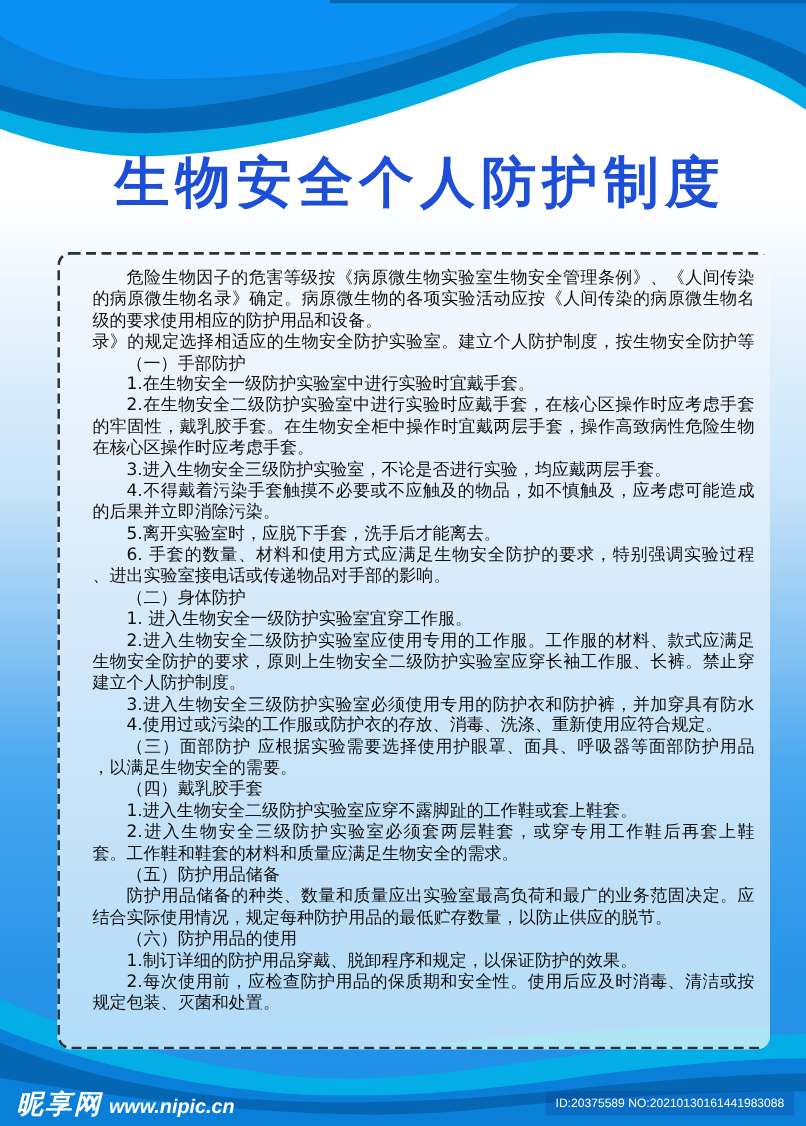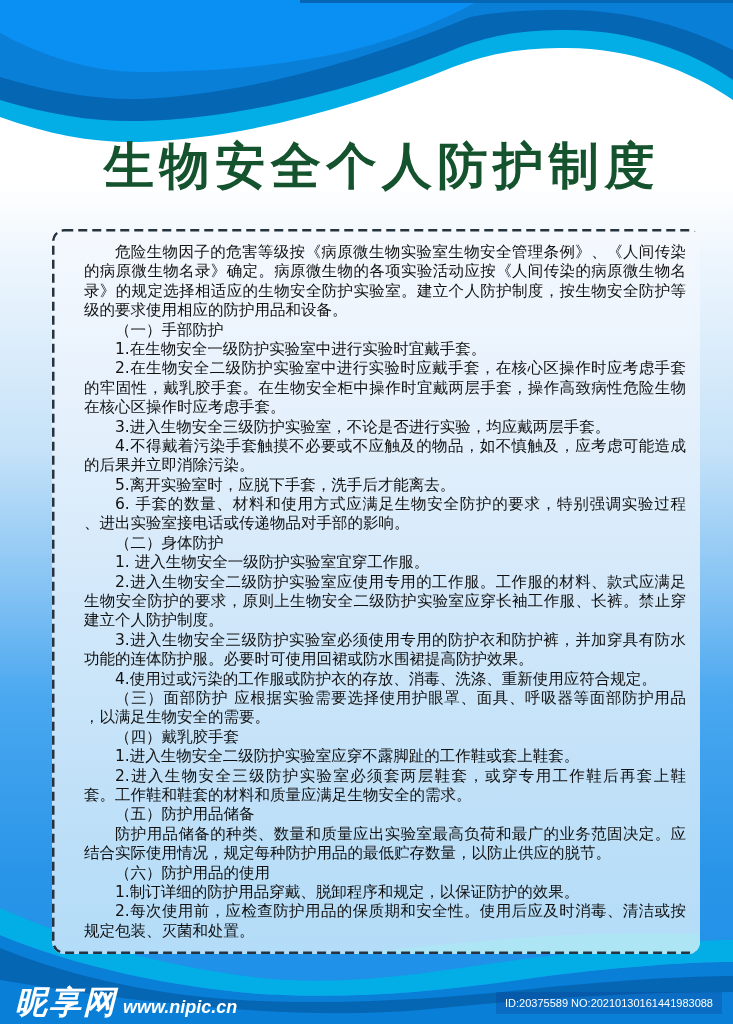--- a/index.html
+++ b/index.html
@@ -14,21 +14,21 @@
   .title {
     position: absolute;
     left: 104px;
     top: 141px;
     margin: 0;
     height: 50px;
     line-height: 50px;
     font-size: 50px;
     font-weight: bold;
     letter-spacing: 5.6px;
-    color: #14532d;
+    color: #1d4ed8;
     white-space: nowrap;
     font-family: "DejaVu Sans", sans-serif;
   }
   .panel {
     position: absolute;
     left: 52px;
     top: 229px;
     width: 648px;
     height: 725px;
     border-radius: 12px;
@@ -56,22 +56,22 @@
   .logo {
     position: absolute;
     left: 15px;
     top: 990px;
     height: 30px;
     line-height: 30px;
     color: #ffffff;
     white-space: nowrap;
   }
   .logo .cn {
-    font-family: Liberation Mono, monospace;
-    font-size: 32px;
+    font-family: Liberation Serif, serif;
+    font-size: 24px;
     font-weight: bold;
     font-style: italic;
     letter-spacing: 2px;
   }
   .logo .url {
     font-family: "Liberation Sans", sans-serif;
     font-size: 18px;
     font-weight: bold;
     font-style: italic;
     margin-left: 6px;
@@ -132,22 +132,22 @@
     <svg class="deco" viewBox="0 0 663 725">
       <path fill="#aee5f5" d="M300,725 C380,716 460,708 540,705 C600,703 640,704 663,706 L663,725 Z"></path>
       <rect x="1.25" y="1.25" width="660.5" height="722.5" rx="11" ry="11" fill="none" stroke="#26323d" stroke-width="2.5" stroke-dasharray="9 5"></rect>
     </svg>
 
     <div class="text">
 
       <div>
         <div class="ln ind j">危险生物因子的危害等级按《病原微生物实验室生物安全管理条例》、《人间传染</div>
         <div class="ln j">的病原微生物名录》确定。病原微生物的各项实验活动应按《人间传染的病原微生物名</div>
+        <div class="ln">级的要求使用相应的防护用品和设备。</div>
         <div class="ln j">录》的规定选择相适应的生物安全防护实验室。建立个人防护制度，按生物安全防护等</div>
-        <div class="ln">级的要求使用相应的防护用品和设备。</div>
       </div>
 
       <div>
         <div class="ln ind">（一）手部防护</div>
         <div>
           <div class="ln ind">1.在生物安全一级防护实验室中进行实验时宜戴手套。</div>
         </div>
         <div>
           <div class="ln ind j">2.在生物安全二级防护实验室中进行实验时应戴手套，在核心区操作时应考虑手套</div>
           <div class="ln j">的牢固性，戴乳胶手套。在生物安全柜中操作时宜戴两层手套，操作高致病性危险生物</div>
@@ -174,21 +174,20 @@
         <div>
           <div class="ln ind">1. 进入生物安全一级防护实验室宜穿工作服。</div>
         </div>
         <div>
           <div class="ln ind j">2.进入生物安全二级防护实验室应使用专用的工作服。工作服的材料、款式应满足</div>
           <div class="ln j">生物安全防护的要求，原则上生物安全二级防护实验室应穿长袖工作服、长裤。禁止穿</div>
           <div class="ln">建立个人防护制度。</div>
         </div>
         <div>
           <div class="ln ind j">3.进入生物安全三级防护实验室必须使用专用的防护衣和防护裤，并加穿具有防水</div>
-          <div class="ln">功能的连体防护服。必要时可使用回裙或防水围裙提高防护效果。</div>
         </div>
         <div>
           <div class="ln ind">4.使用过或污染的工作服或防护衣的存放、消毒、洗涤、重新使用应符合规定。</div>
         </div>
       </div>
 
       <div>
         <div class="ln ind j"><span>（三）面部防护</span><span class="inline-gap">应根据实验需要选择使用护眼罩、面具、呼吸器等面部防护用品</span></div>
         <div class="ln">，以满足生物安全的需要。</div>
       </div>

